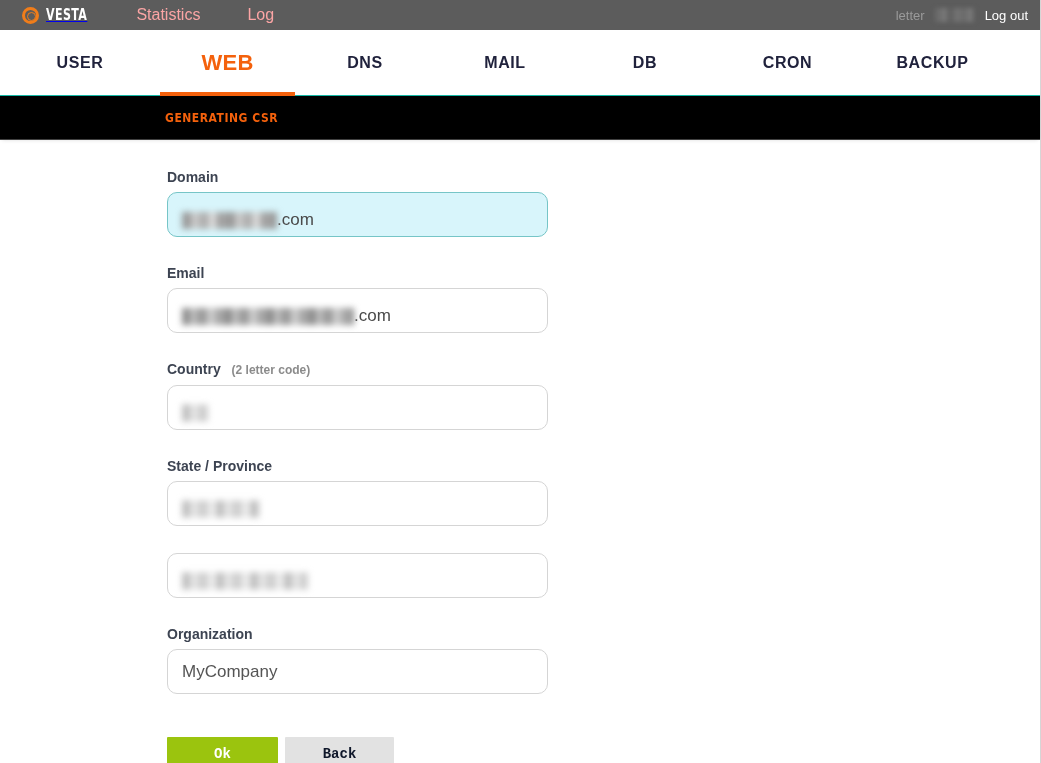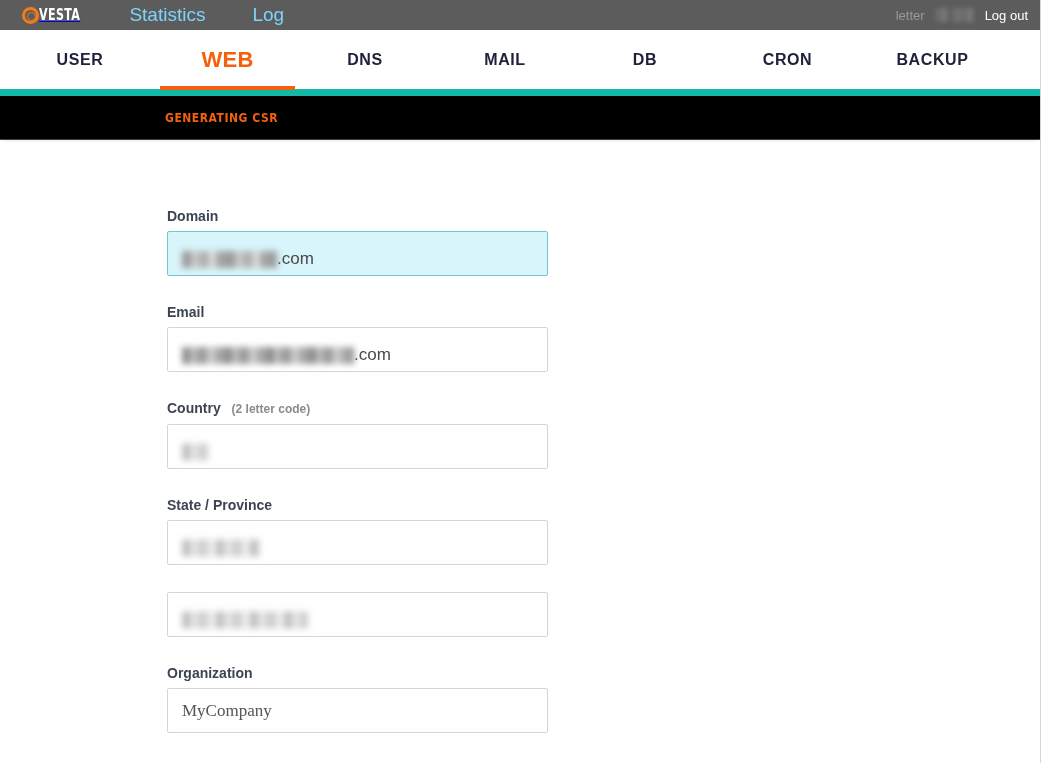--- a/index.html
+++ b/index.html
@@ -27,20 +27,21 @@
     background: #5c5c5c;
     display: flex;
     align-items: center;
     position: relative;
   }
 
   .brand {
     display: flex;
     align-items: center;
     margin-left: 22px;
+    gap: 7px;
   }
   .brand-ring {
     width: 17px;
     height: 17px;
     border-radius: 50%;
     border: 3px solid #f07d1a;
     background: transparent;
     position: relative;
     display: block;
   }
@@ -62,22 +63,22 @@
     transform-origin: left center;
   }
 
   .top-links {
     display: flex;
     align-items: center;
     margin-left: 40px;
     gap: 47px;
   }
   .top-link {
-    color: #7dd3fc;
-    font-size: 19px;
+    color: #fca5a5;
+    font-size: 16px;
     text-decoration: none;
     line-height: 30px;
     cursor: pointer;
   }
 
   .topbar-right {
     position: absolute;
     right: 12px;
     top: 0;
     height: 30px;
@@ -105,21 +106,21 @@
     color: #ffffff;
     font-size: 13px;
     text-decoration: none;
     cursor: pointer;
   }
 
   
   .mainnav {
     height: 66px;
     background: #ffffff;
-    border-bottom: 7px solid #14b8a6;
+    border-bottom: 1px solid #14b8a6;
     display: flex;
     align-items: stretch;
     position: relative;
   }
   .tab {
     flex: 0 0 auto;
     display: flex;
     align-items: center;
     justify-content: center;
     font-size: 16px;
@@ -164,21 +165,21 @@
     font-family: "DejaVu Sans Condensed", "Liberation Sans Narrow", "Liberation Sans", sans-serif;
     transform: scaleX(0.92);
     transform-origin: left center;
     cursor: pointer;
     text-decoration: none;
   }
 
   
   .content {
     background: #ffffff;
-    padding-top: 67px;
+    padding-top: 28px;
     height: calc(763px - 30px - 66px - 44px);
   }
 
   .form {
     margin-left: 167px;
     width: 381px;
   }
 
   .field { margin-bottom: 16px; }
 
@@ -195,26 +196,26 @@
     font-weight: bold;
     color: #8b8b8b;
     margin-left: 7px;
   }
 
   .field-input {
     width: 381px;
     height: 45px;
     border: 1px solid #d5d5d5;
     background: #ffffff;
-    font-family: Liberation Serif, serif;
+    font-family: Liberation Sans, sans-serif;
     font-size: 17px;
     color: #555555;
     padding: 0 14px;
     outline: none;
-    border-radius: 2px;
+    border-radius: 10px;
     display: block;
   }
   .field-input::placeholder { color: #9b9b9b; }
 
   .field-input.focused {
     background: #d8f5fb;
     border: 1px solid #76c5c7;
   }
 
   

